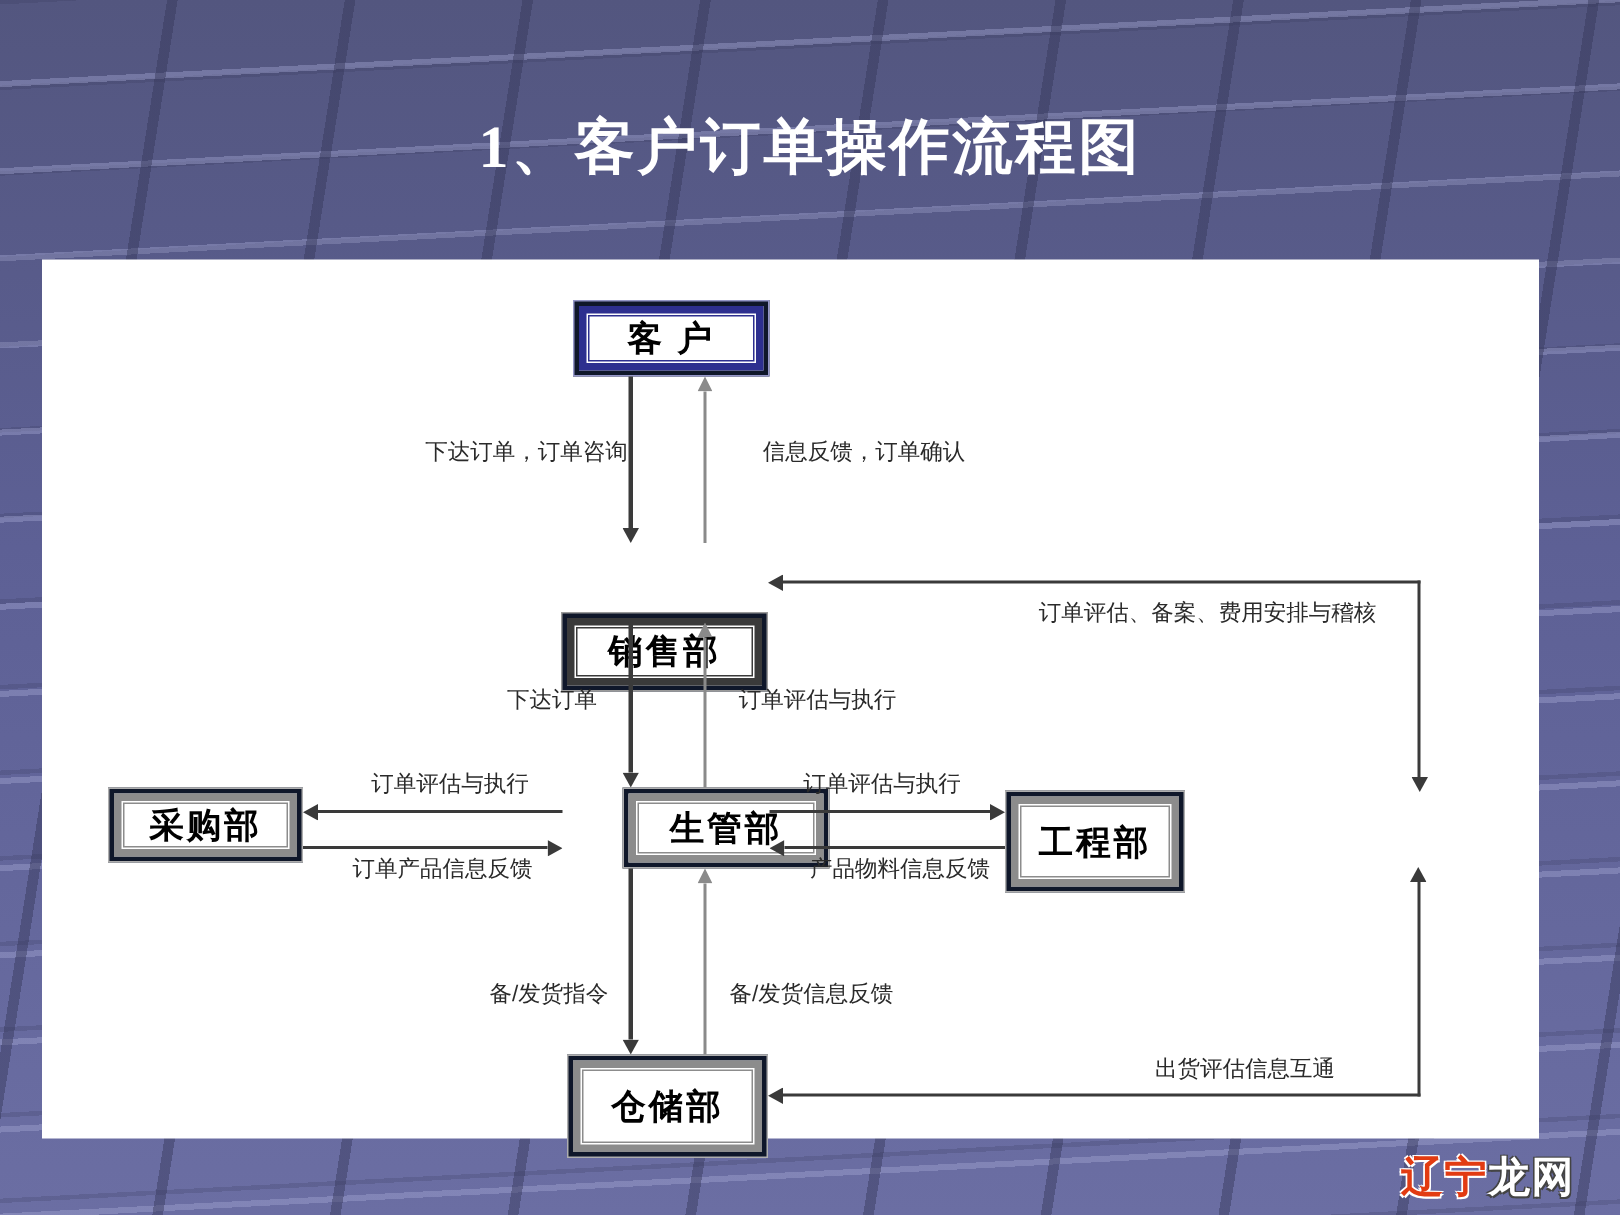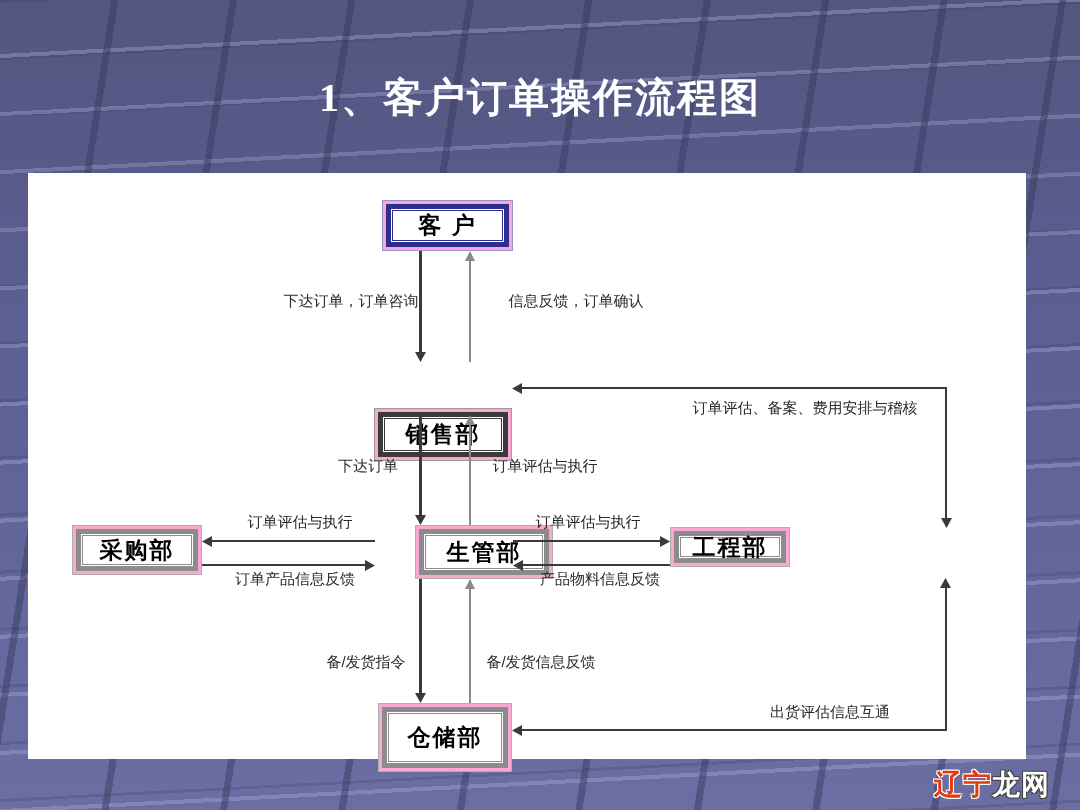--- a/index.html
+++ b/index.html
@@ -20,21 +20,21 @@
     text-align:center;color:#ffffff;
     font-family:"Liberation Serif","DejaVu Serif",serif;
     font-size:40px;font-weight:bold;letter-spacing:2px;
   }
   .panel{
     position:absolute;left:28px;top:173px;width:998px;height:586px;
     background:#ffffff;
   }
   
   .node{
-    position:absolute;background:#f9a8d4;
+    position:absolute;background:#0f172a;
     border:1px solid var(--oc,#aeaeae);
     padding:3px;box-sizing:border-box;
   }
   .node .frame{
     width:100%;height:100%;box-sizing:border-box;
     border:5px solid var(--c);
     display:flex;align-items:center;justify-content:center;
     background:#fff;padding:1px;
   }
   .node .inner{
@@ -103,21 +103,21 @@
   </div>
 
   <div class="node" style="left:44px;top:352px;width:130px;height:50px;--c:#8c8c8c;">
     <div class="frame">
       <div class="inner">
         <span class="node-label">采购部</span>
       </div>
     </div>
   </div>
 
-  <div class="node" style="left:642px;top:354px;width:120px;height:40px;--c:#8c8c8c;">
+  <div class="node" style="left:642px;top:354px;width:120px;height:68px;--c:#8c8c8c;">
     <div class="frame">
       <div class="inner">
         <span class="node-label">工程部</span>
       </div>
     </div>
   </div>
 
 
   <div class="node" style="left:350px;top:530px;width:134px;height:69px;--c:#8c8c8c;">
     <div class="frame">

